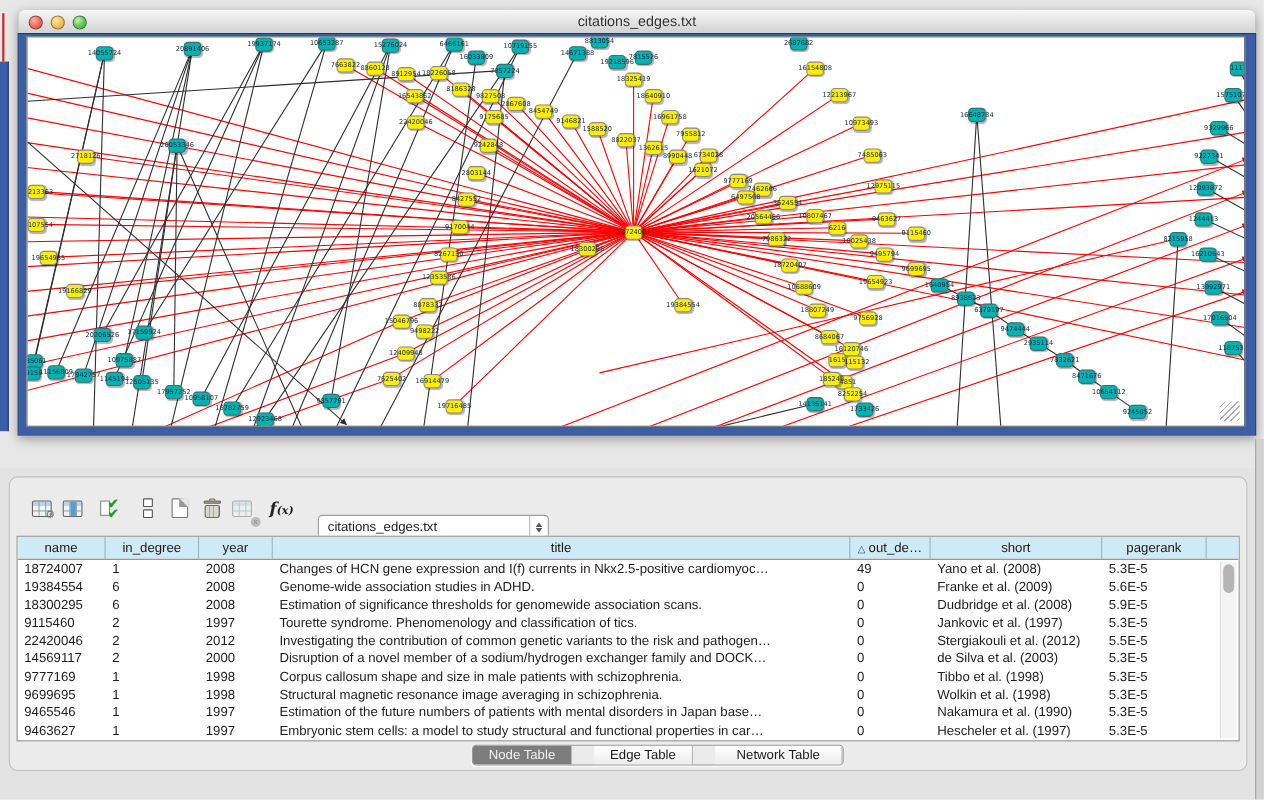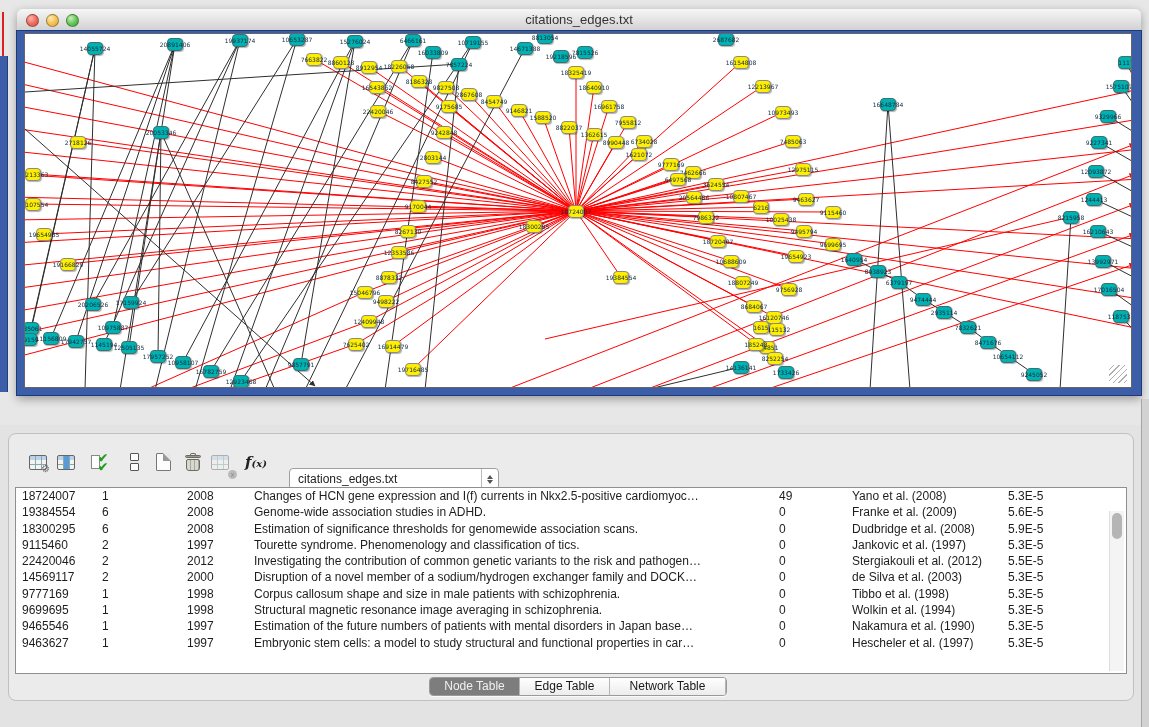--- a/index.html
+++ b/index.html
@@ -90,21 +90,21 @@
   .thead { display:flex; height:21px; background:#cfe9f5; border-bottom:1px solid #8f8f8f; }
   .th { font-size:12px; color:#1a1a1a; text-align:center; line-height:20px; border-right:1px solid #9fb6c2; overflow:hidden; white-space:nowrap; }
   .tr { display:flex; height:16.3px; }
   .td { font-size:12px; color:#1d1d1d; line-height:16px; padding-left:6px; overflow:hidden; white-space:nowrap; }
   .w0{width:80px;} .w1{width:85px;} .w2{width:67px;} .w3{width:525px;} .w4{width:73px;} .w5{width:156px;} .w6{width:95px;} .w7{flex:1;border-right:none;}
   .sort-tri { font-size:9px; color:#246; margin-right:3px; }
   .vscroll { position:absolute; right:2px; top:23px; bottom:2px; width:15px; background:#f4f4f4; border-left:1px solid #ddd; }
   .vthumb { position:absolute; left:2px; top:2px; width:10px; height:26px; background:#b5b5b5; border-radius:6px; }
 
   .tabs { position:absolute; left:420px; top:243px; height:19px; display:flex; border:1px solid #9a9a9a; border-radius:4px; overflow:hidden;
-          box-shadow:0 1px 1px rgba(255,255,255,.8); }
+          box-shadow:0 1px 1px rgba(255,255,255,.8);gap:20px; }
   .tab { font-size:12px; line-height:17px; text-align:center; background:linear-gradient(#ffffff,#ececec); color:#1a1a1a; border-right:1px solid #b5b5b5; }
   .tab.active { background:#7d7d7d; color:#f0f0f0; }
 
   .status-bar { position:absolute; left:0; top:702px; width:1149px; height:25px;
                 background:linear-gradient(#e2e2e2,#c6c6c6); border-top:1px solid #9b9b9b; }
   .memory { position:absolute; right:34px; top:5px; font-size:12px; color:#222; }
   .mem-dot { position:absolute; right:12px; top:5px; width:14px; height:14px; border-radius:50%;
              background:radial-gradient(circle at 35% 30%, #a8eb9a, #44c03e 60%, #2e8f2a); border:1px solid #2a7d26; }
 </style>
 </head>
@@ -722,20 +722,30 @@
       <div class="combo">
         <div class="val">citations_edges.txt</div>
         <div class="spin">
             <i class="up"></i>
             <i class="dn"></i>
           </div>
       </div>
     </div>
 
     <div class="datatable">
+      <div class="thead" id="table-head">
+          <div class="th w0">name</div>
+          <div class="th w1">in_degree</div>
+          <div class="th w2">year</div>
+          <div class="th w3">title</div>
+          <div class="th w4"><span class="sort-tri">△</span>out_de…</div>
+          <div class="th w5">short</div>
+          <div class="th w6">pagerank</div>
+          <div class="th w7"></div>
+        </div>
       <div id="table-body">
           <div class="tr">
             <div class="td w0">18724007</div>
             <div class="td w1">1</div>
             <div class="td w2">2008</div>
             <div class="td w3">Changes of HCN gene expression and I(f) currents in Nkx2.5-positive cardiomyoc…</div>
             <div class="td w4">49</div>
             <div class="td w5">Yano et al. (2008)</div>
             <div class="td w6">5.3E-5</div>
           </div>
@@ -792,21 +802,21 @@
             <div class="td w4">0</div>
             <div class="td w5">Tibbo et al. (1998)</div>
             <div class="td w6">5.3E-5</div>
           </div>
           <div class="tr">
             <div class="td w0">9699695</div>
             <div class="td w1">1</div>
             <div class="td w2">1998</div>
             <div class="td w3">Structural magnetic resonance image averaging in schizophrenia.</div>
             <div class="td w4">0</div>
-            <div class="td w5">Wolkin et al. (1994)</div>
+            <div class="td w5">Wolkin et al. (1998)</div>
             <div class="td w6">5.3E-5</div>
           </div>
           <div class="tr">
             <div class="td w0">9465546</div>
             <div class="td w1">1</div>
             <div class="td w2">1997</div>
             <div class="td w3">Estimation of the future numbers of patients with mental disorders in Japan base…</div>
             <div class="td w4">0</div>
             <div class="td w5">Nakamura et al. (1990)</div>
             <div class="td w6">5.3E-5</div>

